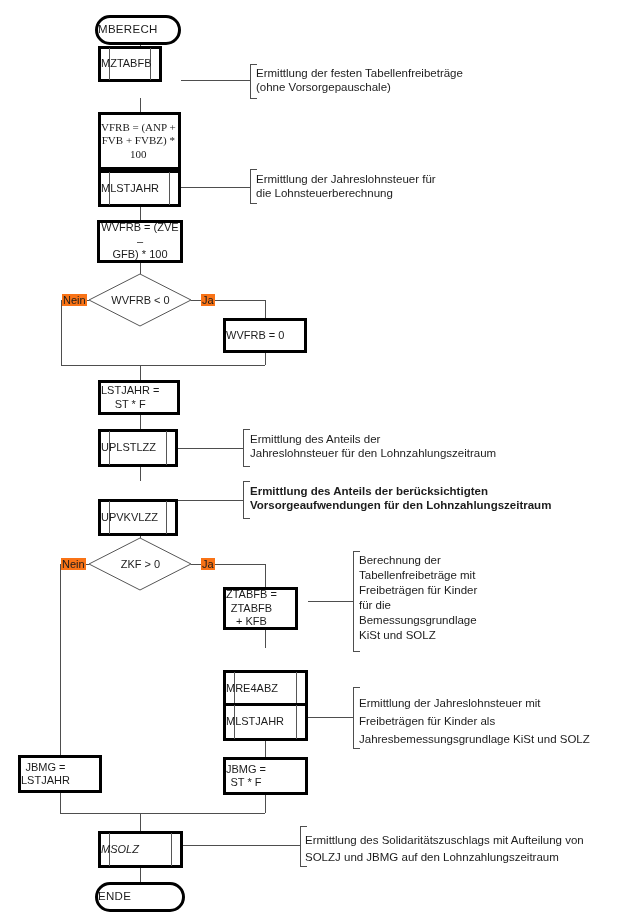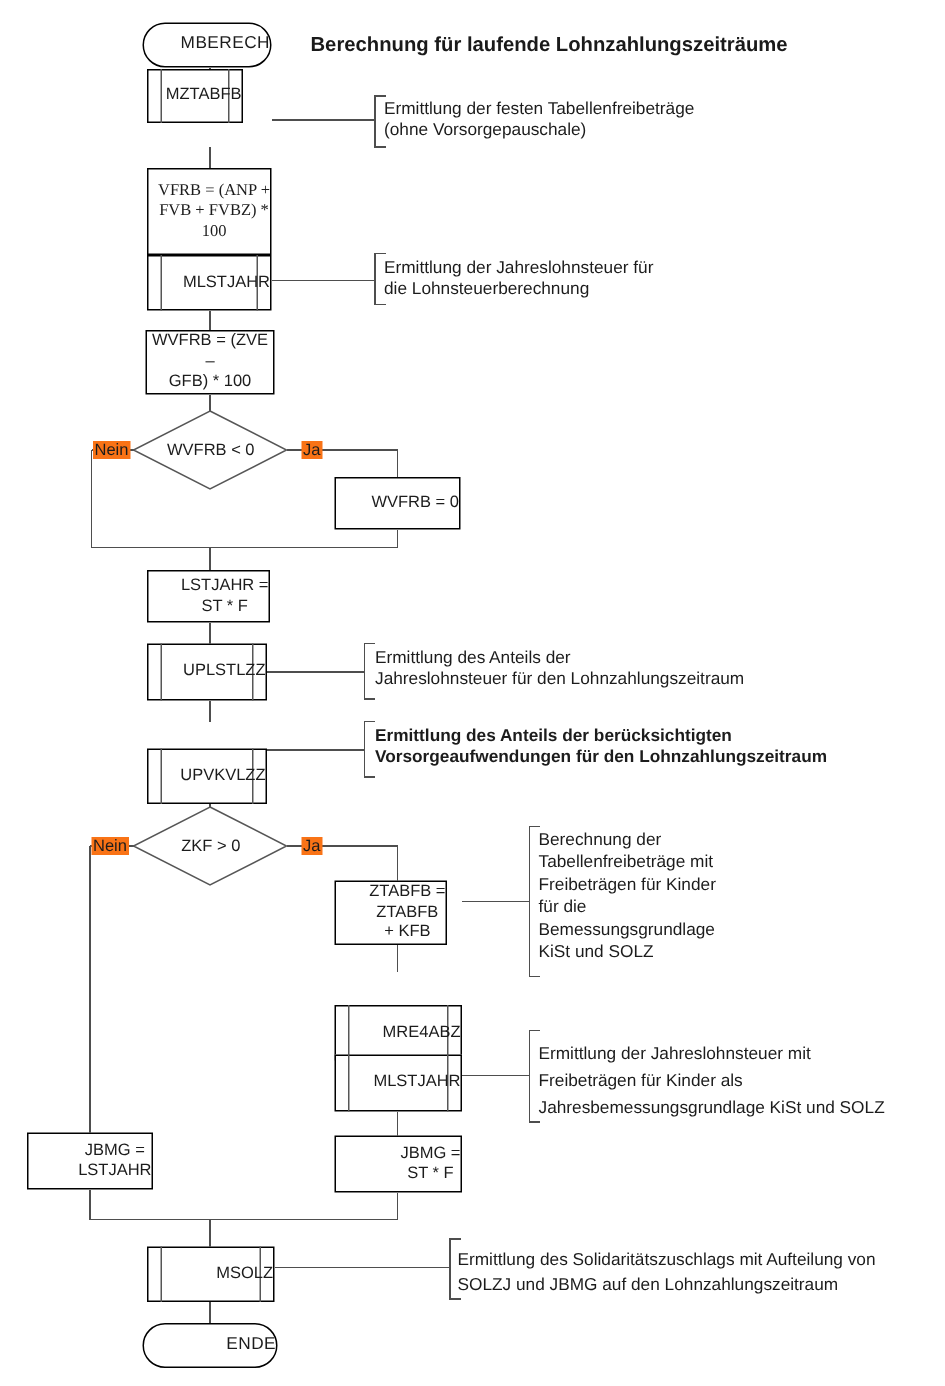--- a/index.html
+++ b/index.html
@@ -2,22 +2,22 @@
 <html><head>
 <meta charset="utf-8">
 <style>
   html,body{margin:0;padding:0;background:#ffffff;}
   .stage{
     position:relative;width:630px;height:924px;background:#ffffff;overflow:hidden;
     font-family:"Liberation Sans",sans-serif;color:#1c1c1c;
   }
   .wires{position:absolute;left:0;top:0;z-index:1;}
   .node{
-    position:absolute;z-index:2;background:#ffffff;border:1px solid #000000;
-    display:flex;align-items:center;justify-content:flex-end;text-align:center;
+    position:absolute;z-index:2;background:#ffffff;border:3px solid #000000;
+    display:flex;align-items:center;justify-content:flex-start;text-align:center;
     font-size:11px;line-height:13.5px;white-space:pre-line;color:#1c1c1c;
     box-sizing:border-box;
   }
   .term{border-radius:16px;font-size:11.5px;letter-spacing:.3px;}
   .bars{position:absolute;top:-1px;bottom:-1px;left:8px;right:8px;
     border-left:1px solid #565656;border-right:1px solid #565656;pointer-events:none;}
   .node span{position:relative;z-index:1;}
   .dlabel{
     position:absolute;z-index:3;display:flex;align-items:center;justify-content:center;
     font-size:11px;color:#1c1c1c;text-align:center;
@@ -58,21 +58,20 @@
              M308 601 H353 M308 717 H353 M183 845 H300" fill="none" stroke="#4e4e4e" stroke-width="1" shape-rendering="crispEdges"></path>
     <path d="M257 64 H250 V98 H257
              M257 169 H250 V203 H257
              M250 429 H243 V466 H250
              M250 481 H243 V518 H250
              M360 551 H353 V651 H360
              M360 687 H353 V748 H360
              M307 826 H300 V866 H307" fill="none" stroke="#4e4e4e" stroke-width="1" shape-rendering="crispEdges"></path>
   </svg>
 
-  <div class="page-title">Berechnung für laufende Lohnzahlungszeiträume</div>
 
   <div class="node term" style="left:95px;top:15px;width:86px;height:30px;">
     <span>MBERECH</span>
   </div>
 
   <div class="node" style="left:98px;top:46px;width:64px;height:36px;">
     <div class="bars"></div>
     <span>MZTABFB</span>
   </div>
 
@@ -138,21 +137,21 @@
   <div class="node" style="left:223px;top:757px;width:85px;height:38px;">
     <span>JBMG =
 ST * F</span>
   </div>
 
   <div class="node" style="left:18px;top:755px;width:84px;height:38px;">
     <span>JBMG =
 LSTJAHR</span>
   </div>
 
-  <div class="node" style="left:98px;top:831px;width:85px;height:37px;">
+  <div class="node" style="left:98px;top:831px;width:85px;height:37px;font-style:italic;">
     <div class="bars"></div>
     <span>MSOLZ</span>
   </div>
 
   <div class="node term" style="left:95px;top:882px;width:90px;height:30px;">
     <span>ENDE</span>
   </div>
 
   <div class="ann" style="left:256px;top:66px;">Ermittlung der festen Tabellenfreibeträge
 (ohne Vorsorgepauschale)</div>

